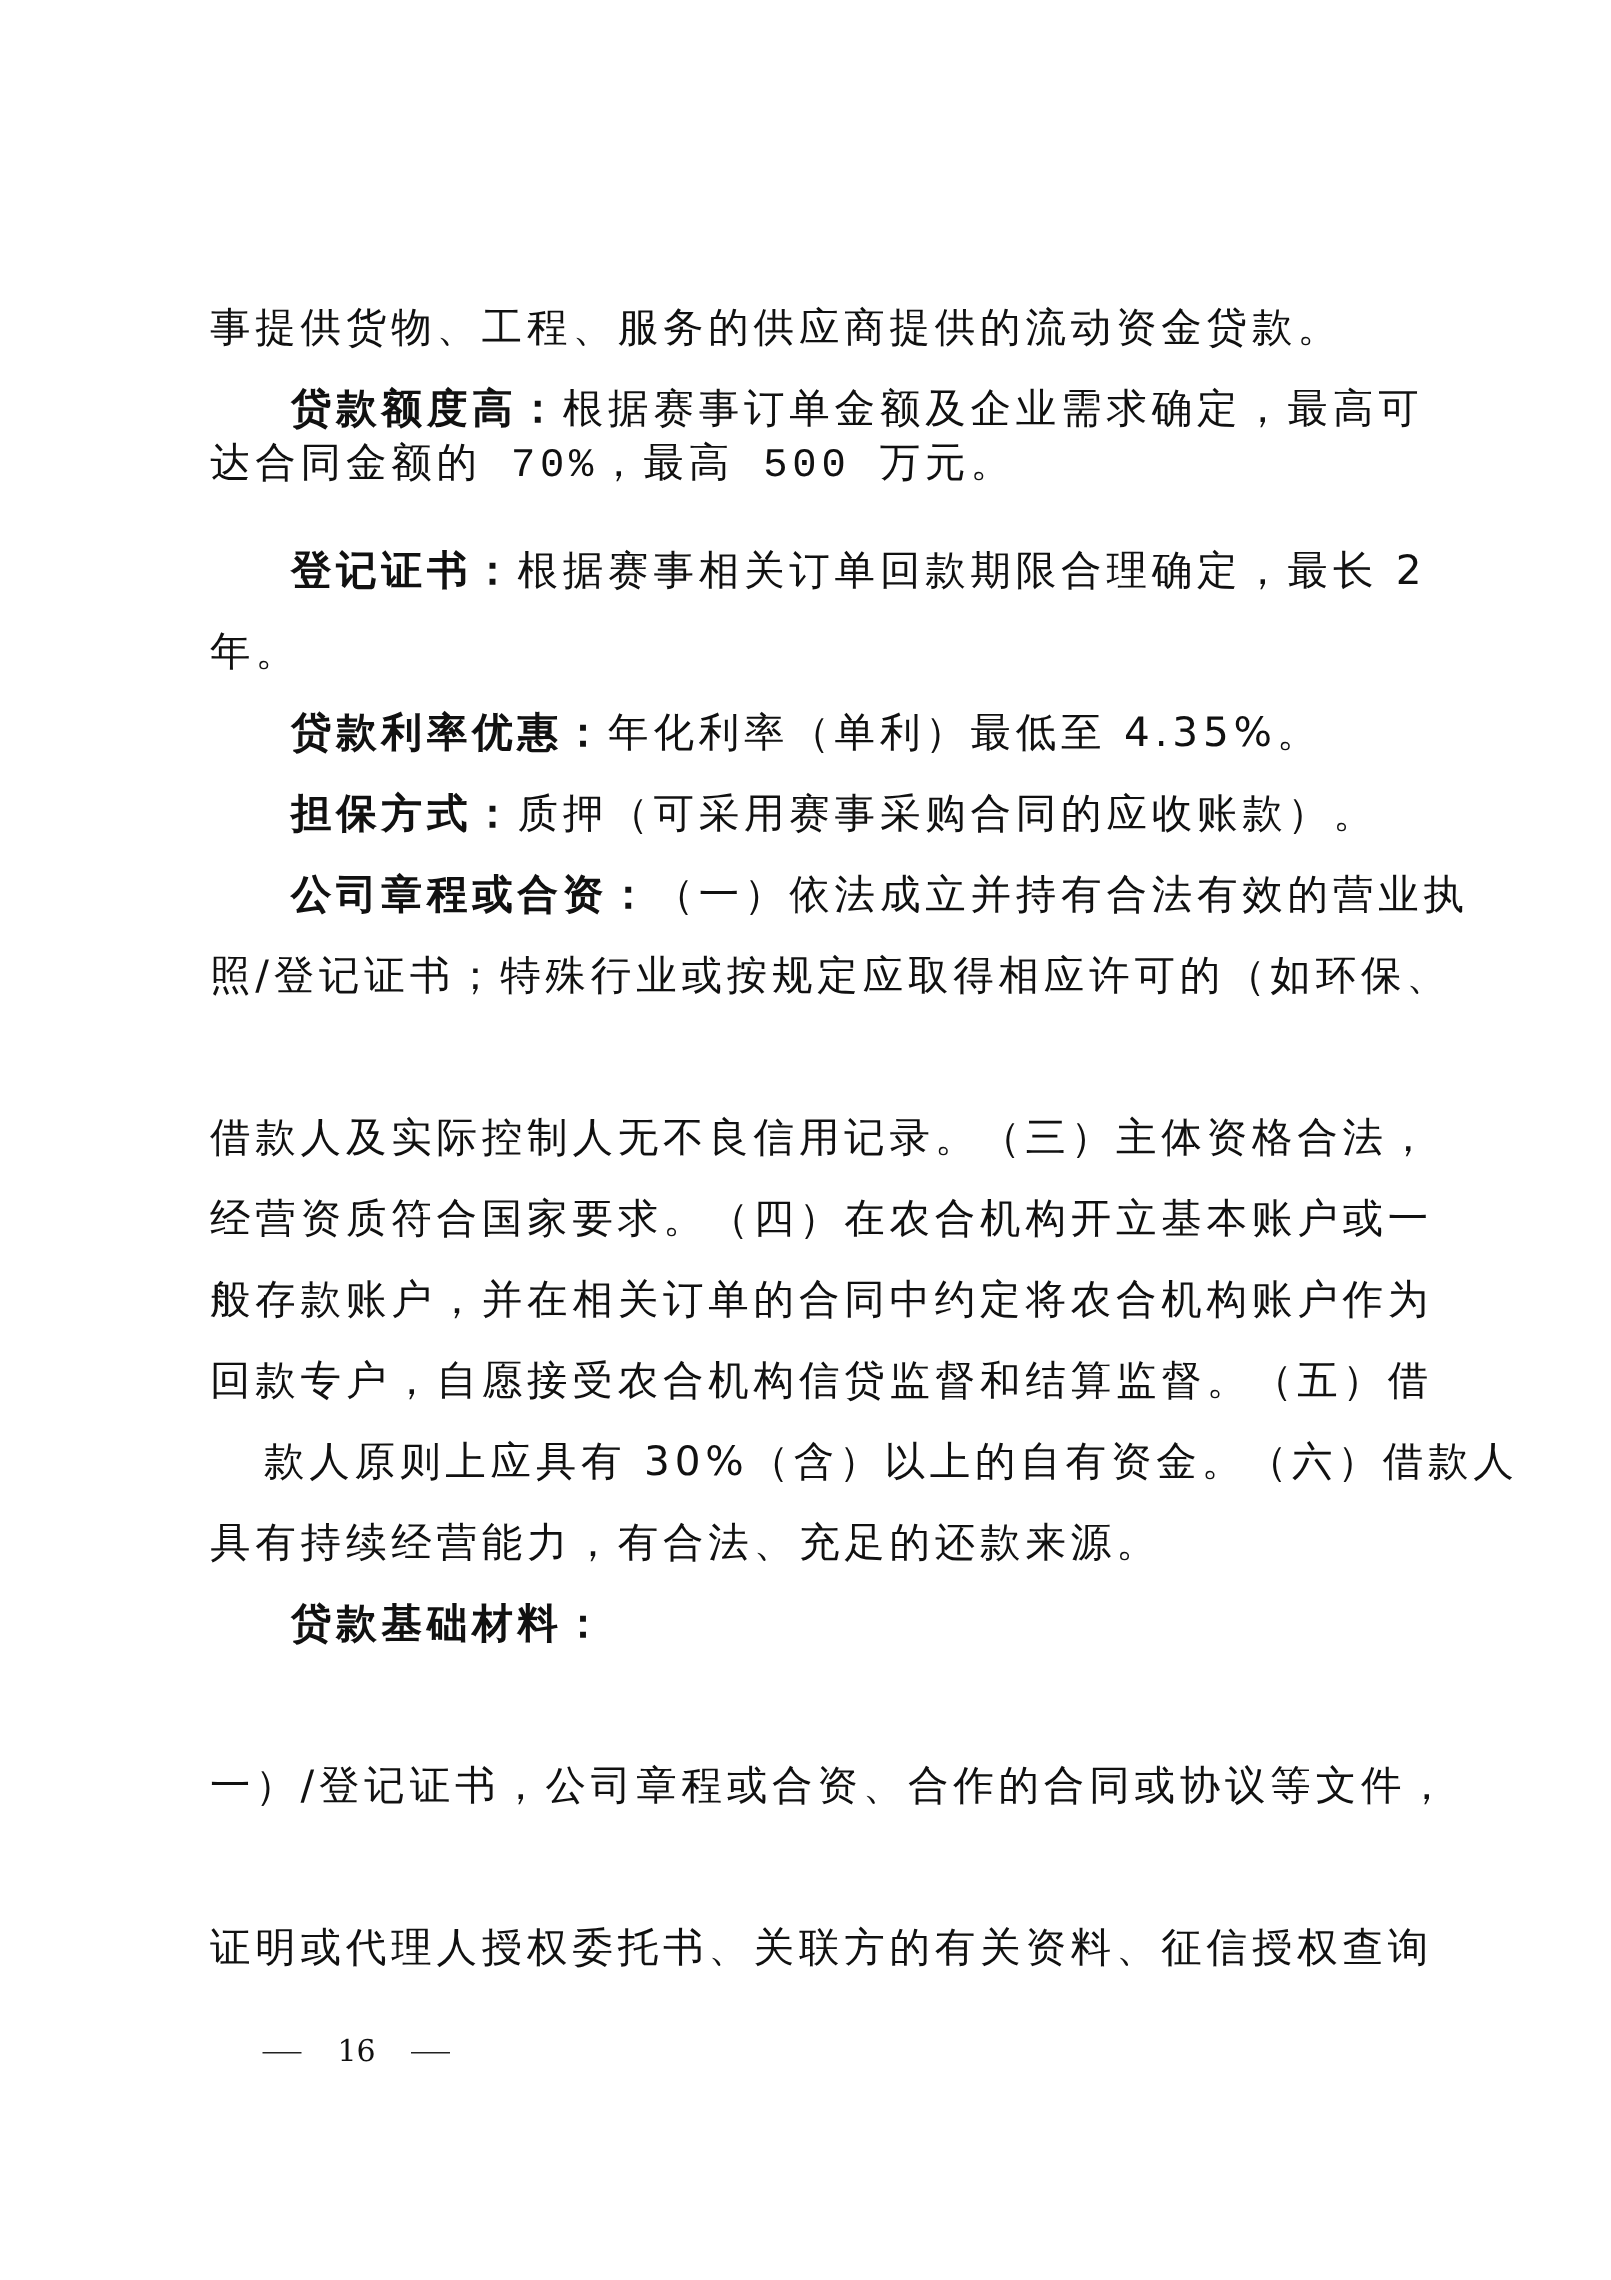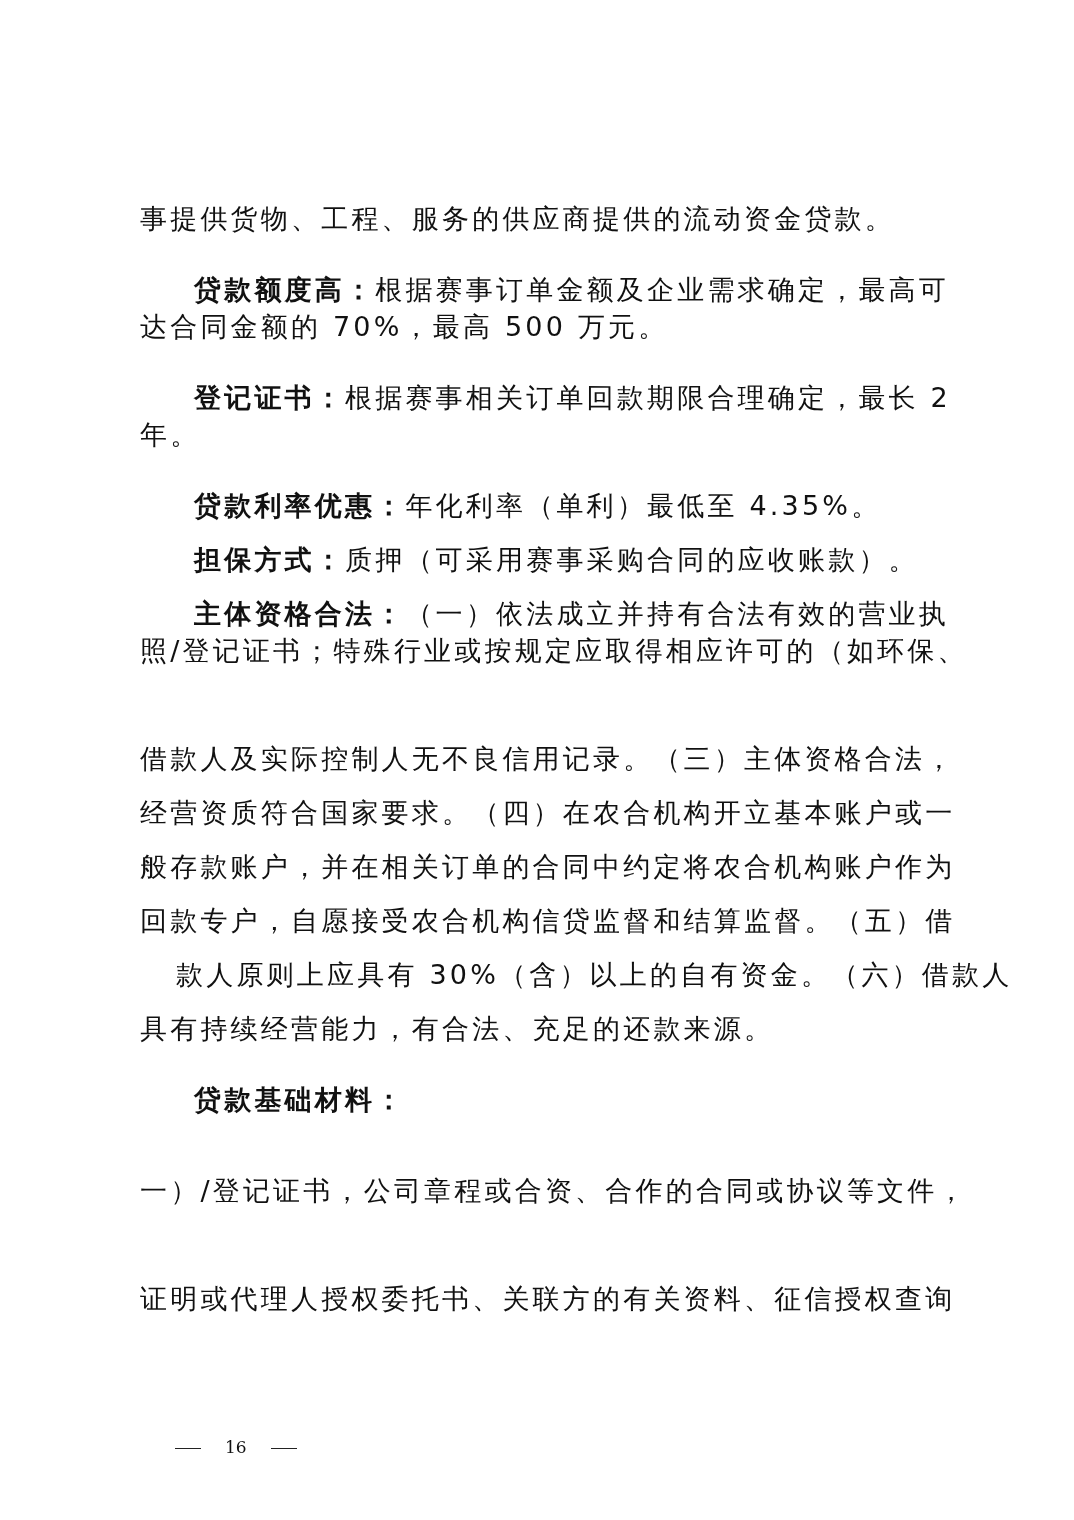--- a/index.html
+++ b/index.html
@@ -34,31 +34,30 @@
       letter-spacing: 3.2px;
       text-align: justify;
       text-align-last: justify;
     }
     .line.last {
       text-align-last: left;
     }
     .line.indent {
       left: 194px;
       width: 726px;
-      margin-top: 17px;
     }
     .bold {
       font-weight: bold;
     }
     .footer {
       position: absolute;
       left: 175px;
-      top: 1432px;
+      top: 1352px;
       font-family: "DejaVu Serif", "Liberation Serif", serif;
-      font-size: 17px;
+      font-size: 20px;
       line-height: 30px;
       white-space: nowrap;
       color: #111111;
     }
     .footer .dash {
       display: inline-block;
       width: 26px;
       height: 1px;
       background: #222;
       vertical-align: middle;
@@ -74,41 +73,41 @@
 
 <div class="page">
 
   <div class="line last" style="top:201px;">
     <span>事提供货物、工程、服务的供应商提供的流动资金贷款。</span>
   </div>
 
   <div class="line indent" style="top:255px;">
     <span class="bold">贷款额度高：</span><span>根据赛事订单金额及企业需求确定，最高可</span>
   </div>
-  <div class="line last" style="top:309px;">
+  <div class="line last" style="top:293px;font-family:Liberation Mono, monospace;">
     <span>达合同金额的 70%，最高 500 万元。</span>
   </div>
 
   <div class="line indent" style="top:363px;">
     <span class="bold">登记证书：</span><span>根据赛事相关订单回款期限合理确定，最长 2</span>
   </div>
   <div class="line last" style="top:417px;">
     <span>年。</span>
   </div>
 
   <div class="line indent last" style="top:471px;">
     <span class="bold">贷款利率优惠：</span><span>年化利率（单利）最低至 4.35%。</span>
   </div>
 
   <div class="line indent last" style="top:525px;">
     <span class="bold">担保方式：</span><span>质押（可采用赛事采购合同的应收账款）。</span>
   </div>
 
   <div class="line indent" style="top:579px;">
-    <span class="bold">主体资格合法：</span><span>（一）依法成立并持有合法有效的营业执</span>
+    <span class="bold">公司章程或合资：</span><span>（一）依法成立并持有合法有效的营业执</span>
   </div>
   <div class="line" style="top:633px;">
     <span>照/登记证书；特殊行业或按规定应取得相应许可的（如环保、</span>
   </div>
   <div class="line" style="top:741px;">
     <span>借款人及实际控制人无不良信用记录。（三）主体资格合法，</span>
   </div>
   <div class="line" style="top:795px;">
     <span>经营资质符合国家要求。（四）在农合机构开立基本账户或一</span>
   </div>

